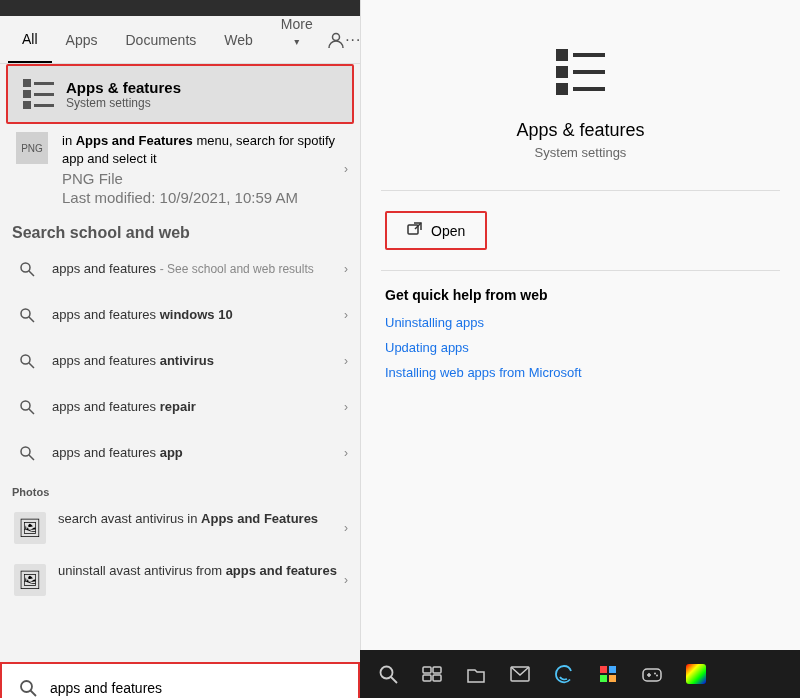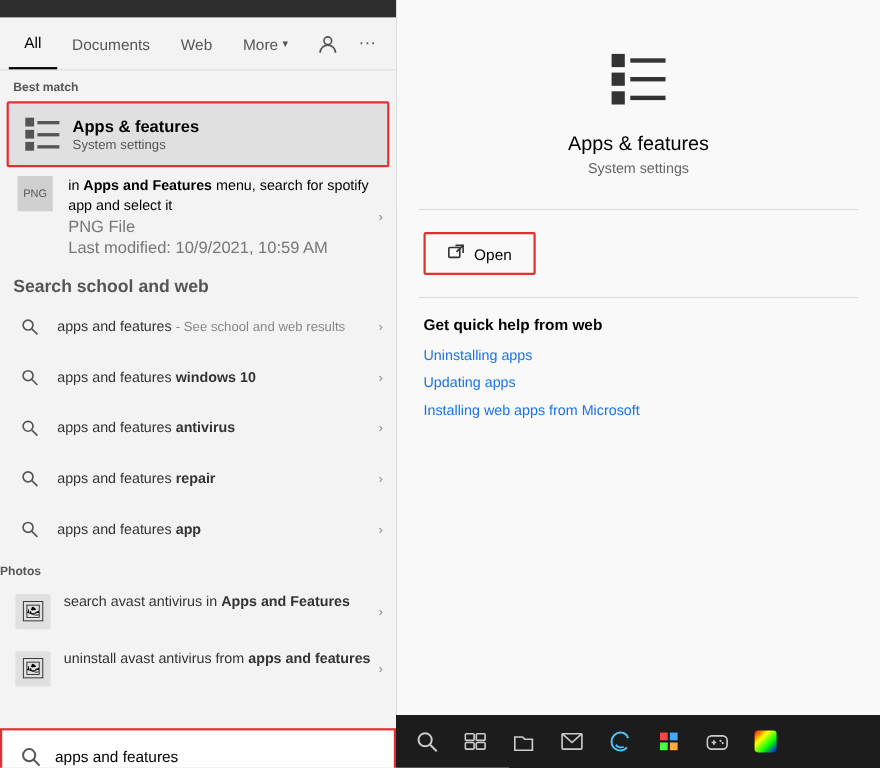--- a/index.html
+++ b/index.html
@@ -48,20 +48,21 @@
 
     .tab.active {
       color: #000;
       border-bottom: 2px solid #000;
     }
 
     .tab-more {
       display: flex;
       align-items: center;
       gap: 4px;
+      flex-direction: column;
     }
 
     .tab-more-arrow {
       font-size: 10px;
     }
 
     .tab-spacer {
       flex: 1;
     }
 
@@ -228,21 +229,21 @@
       color: #888;
       font-size: 12px;
       margin-left: 4px;
     }
 
     
     .photos-section-label {
       font-size: 11px;
       font-weight: 600;
       color: #555;
-      padding: 10px 12px 4px 0;
+      padding: 10px 12px 4px 12px;
     }
 
     .photo-result {
       display: flex;
       align-items: flex-start;
       padding: 8px 12px;
       cursor: pointer;
       position: relative;
     }
 
@@ -480,41 +481,41 @@
       font-size: 18px;
     }
   </style>
 </head>
 <body>
 
 <div class="search-panel">
 
   <div class="tab-bar">
     <div class="tab active">All</div>
+    <div class="tab">Apps</div>
     <div class="tab">Documents</div>
     <div class="tab">Web</div>
     <div class="tab tab-more">
       <span>More</span>
       <span class="tab-more-arrow">▾</span>
     </div>
     <div class="tab-spacer"></div>
     <div class="tab-icon-btn">
       <svg width="18" height="18" viewBox="0 0 18 18" fill="none" xmlns="http://www.w3.org/2000/svg">
         <circle cx="9" cy="6" r="3.5" stroke="#555" stroke-width="1.5"></circle>
         <path d="M2 17c0-3.866 3.134-7 7-7s7 3.134 7 7" stroke="#555" stroke-width="1.5"></path>
       </svg>
     </div>
     <div class="tab-icon-btn">
       <span>···</span>
     </div>
   </div>
 
   <div class="results-area">
 
-    <div class="section-label">Best match</div>
 
     <div class="best-match-item">
       <div class="best-match-icon">
         <div class="list-icon">
           <div class="list-icon-row">
             <div class="list-square"></div>
             <div class="list-line"></div>
           </div>
           <div class="list-icon-row">
             <div class="list-square"></div>

